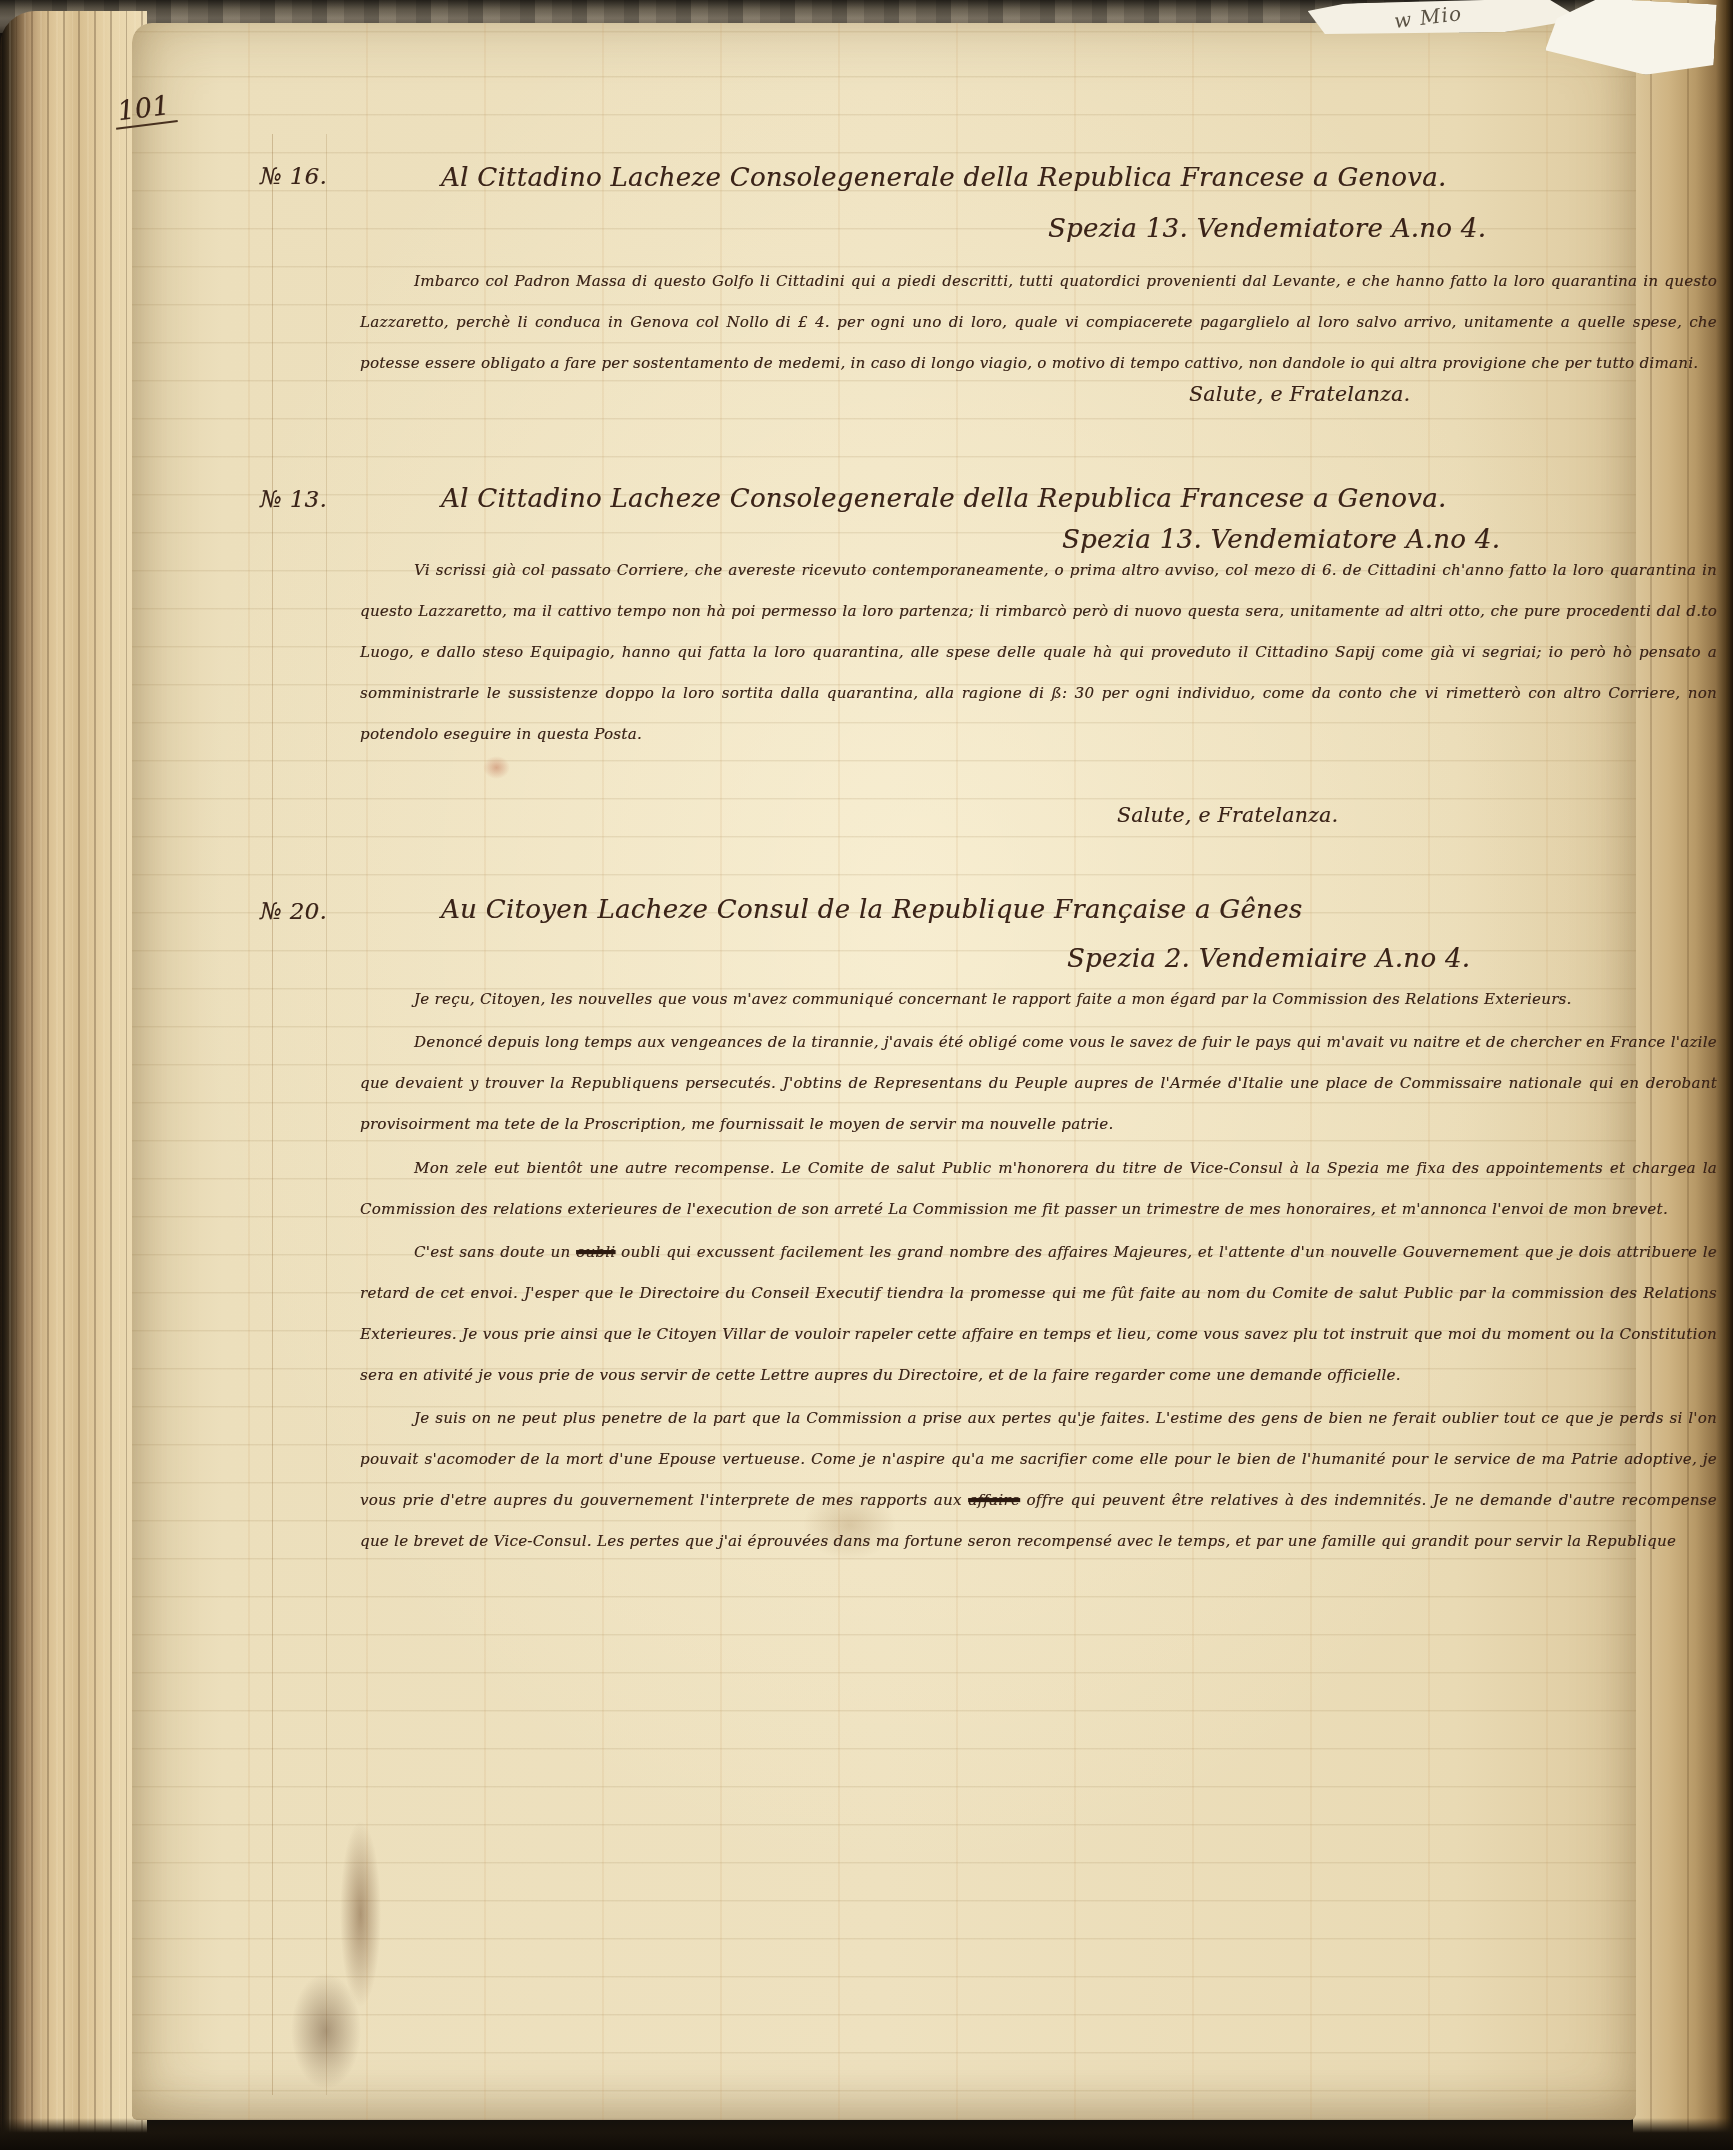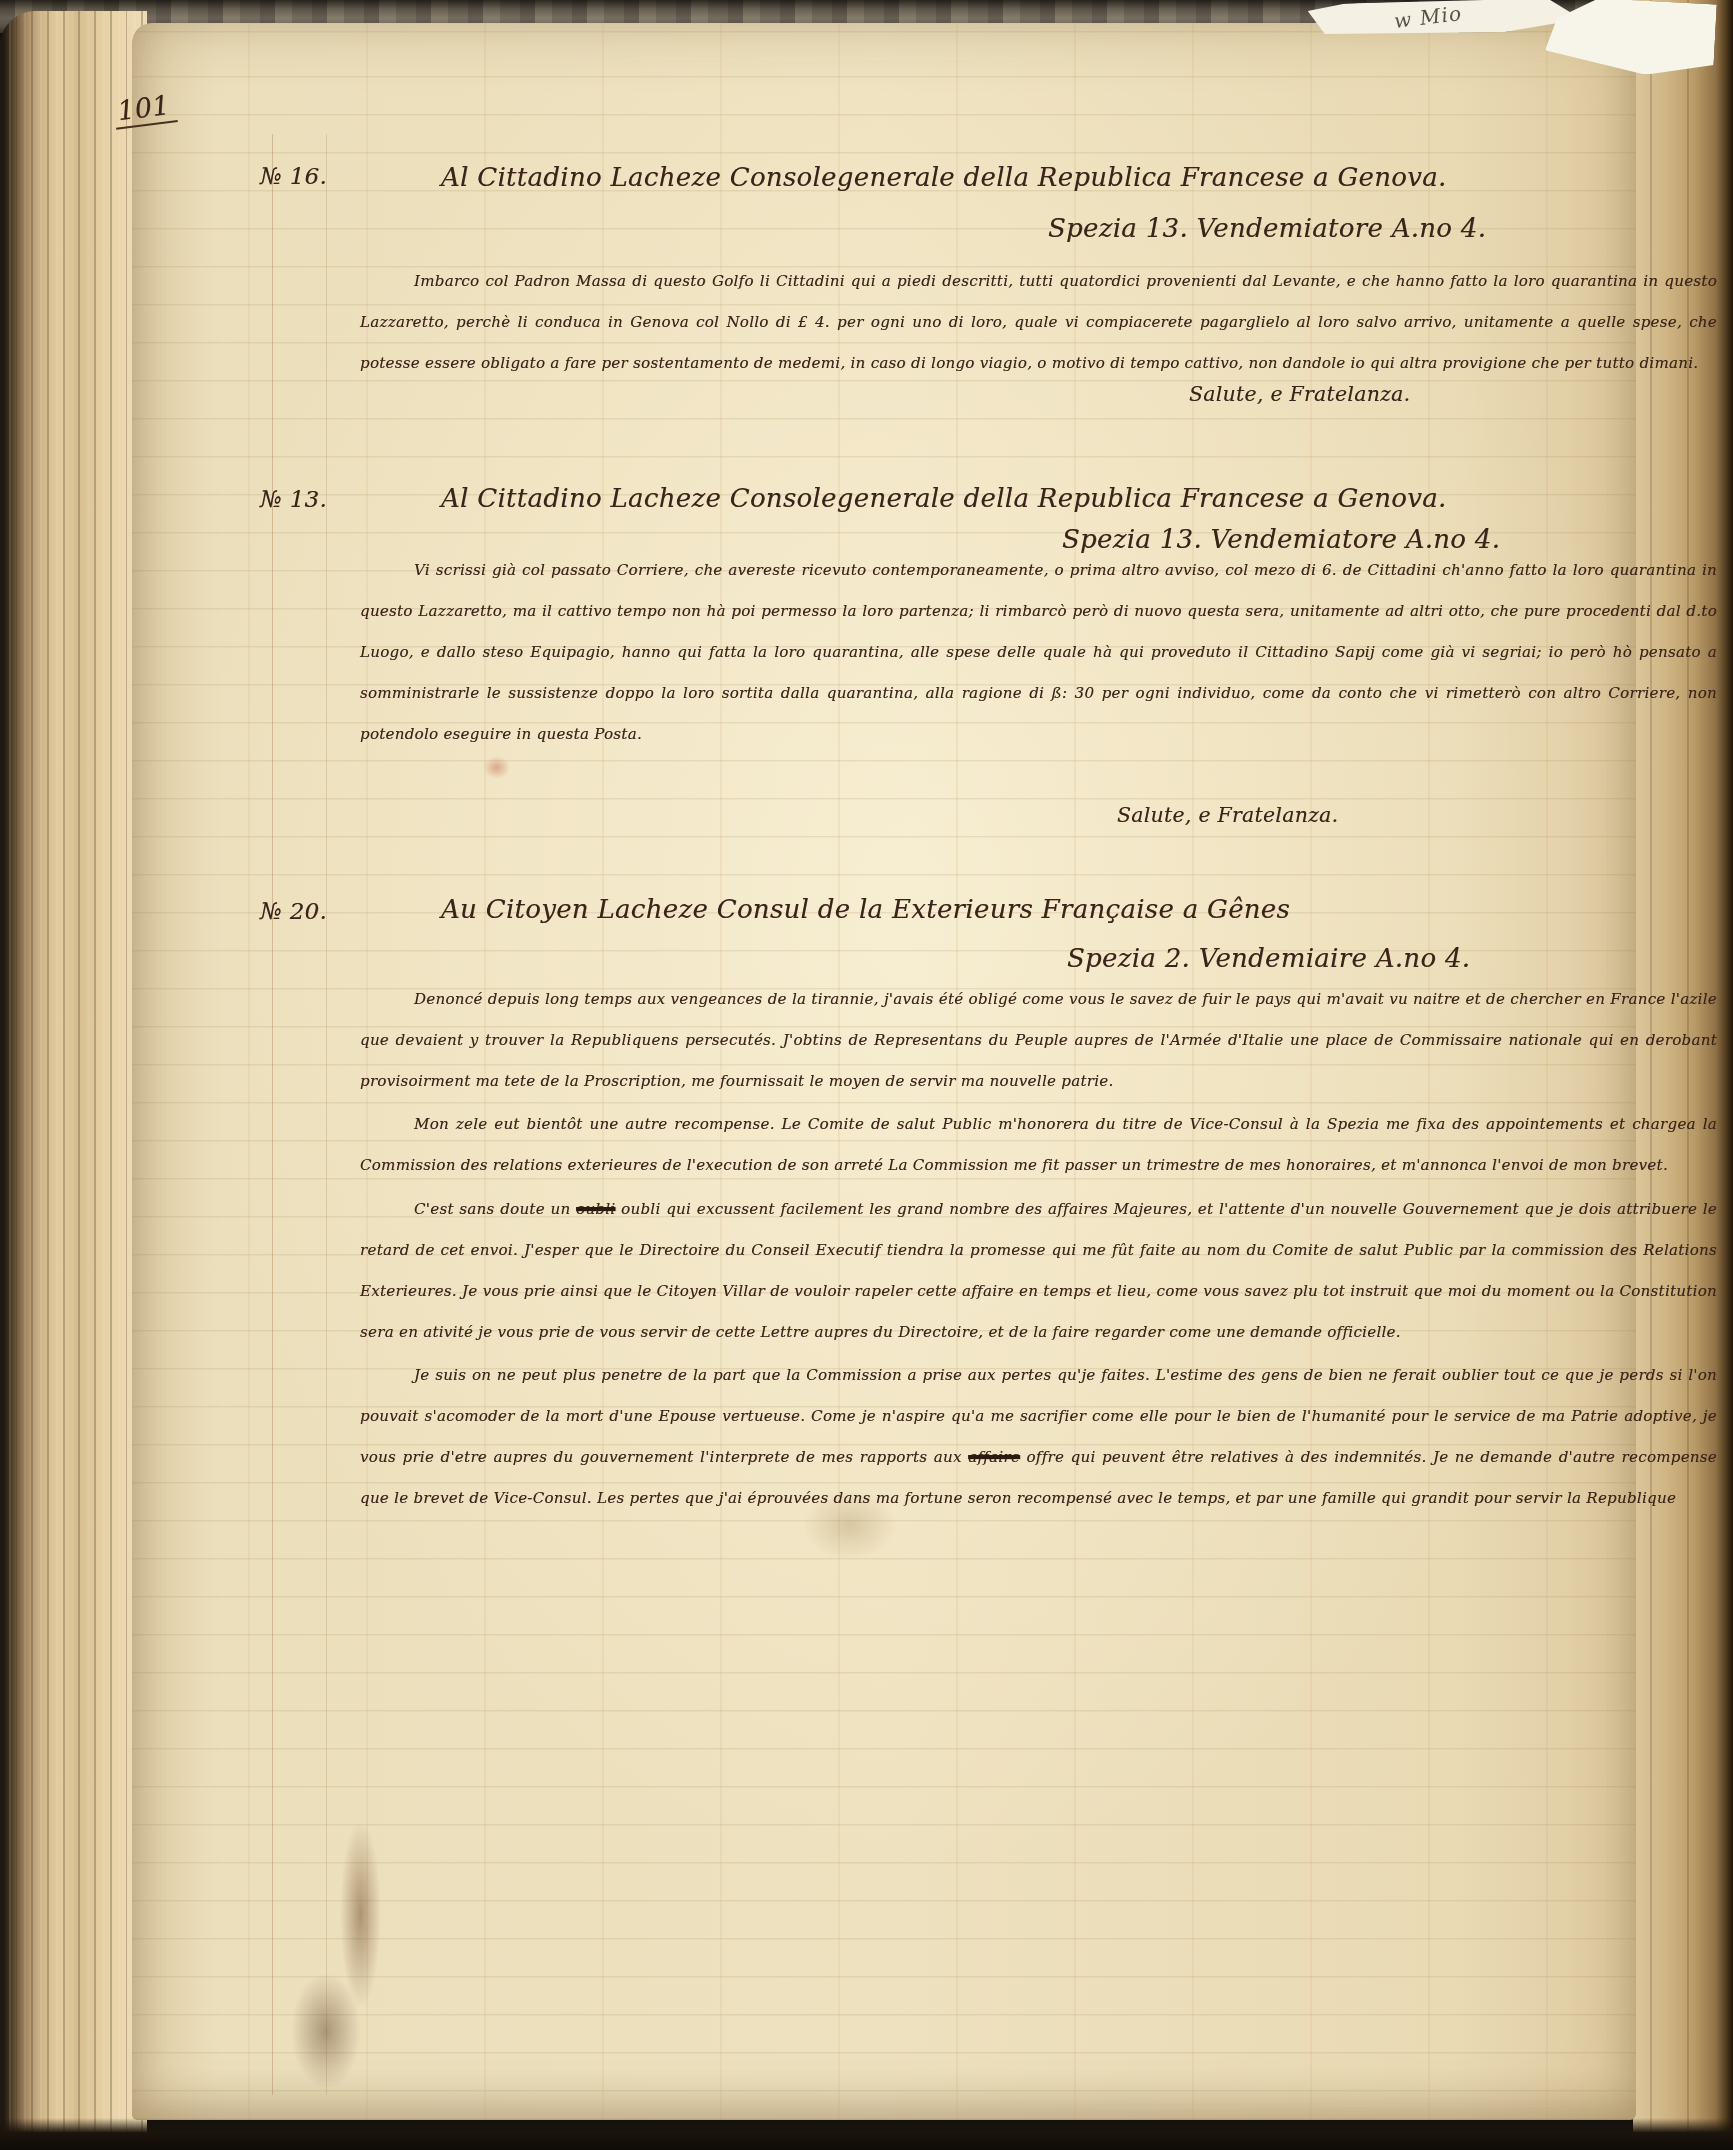--- a/index.html
+++ b/index.html
@@ -161,23 +161,24 @@
     <div class="ink letter-heading">Al Cittadino Lacheze Consolegenerale della Republica Francese a Genova.</div>
     <div class="ink letter-date">Spezia 13. Vendemiatore A.no 4.</div>
     <div class="ink letter-body">
           <p><span>Vi scrissi già col passato Corriere, che avereste ricevuto contemporaneamente, o prima altro avviso, col mezo di 6. de Cittadini ch'anno fatto la loro quarantina in questo Lazzaretto, ma il cattivo tempo non hà poi permesso la loro partenza; li rimbarcò però di nuovo questa sera, unitamente ad altri otto, che pure procedenti dal d.to Luogo, e dallo steso Equipagio, hanno qui fatta la loro quarantina, alle spese delle quale hà qui proveduto il Cittadino Sapij come già vi segriai; io però hò pensato a somministrarle le sussistenze doppo la loro sortita dalla quarantina, alla ragione di ß: 30 per ogni individuo, come da conto che vi rimetterò con altro Corriere, non potendolo eseguire in questa Posta.</span></p>
         </div>
     <div class="ink letter-salute">Salute, e Fratelanza.</div>
   </section>
 
   <section class="letter l2">
     <div class="ink letter-no">№ 20.</div>
-    <div class="ink letter-heading">Au Citoyen Lacheze Consul de la Exterieurs Française a Gênes</div>
+    <div class="ink letter-heading">Au Citoyen Lacheze Consul de la Republique Française a Gênes</div>
     <div class="ink letter-date">Spezia 2. Vendemiaire A.no 4.</div>
     <div class="ink letter-body">
+          <p><span>Je reçu, Citoyen, les nouvelles que vous m'avez communiqué concernant le rapport faite a mon égard par la Commission des Relations Exterieurs.</span></p>
           <p><span>Denoncé depuis long temps aux vengeances de la tirannie, j'avais été obligé come vous le savez de fuir le pays qui m'avait vu naitre et de chercher en France l'azile que devaient y trouver la Republiquens persecutés. J'obtins de Representans du Peuple aupres de l'Armée d'Italie une place de Commissaire nationale qui en derobant provisoirment ma tete de la Proscription, me fournissait le moyen de servir ma nouvelle patrie.</span></p>
           <p><span>Mon zele eut bientôt une autre recompense. Le Comite de salut Public m'honorera du titre de Vice-Consul à la Spezia me fixa des appointements et chargea la Commission des relations exterieures de l'execution de son arreté La Commission me fit passer un trimestre de mes honoraires, et m'annonca l'envoi de mon brevet.</span></p>
           <p><span>C'est sans doute un </span><s>oubli</s><span> oubli qui excussent facilement les grand nombre des affaires Majeures, et l'attente d'un nouvelle Gouvernement que je dois attribuere le retard de cet envoi. J'esper que le Directoire du Conseil Executif tiendra la promesse qui me fût faite au nom du Comite de salut Public par la commission des Relations Exterieures. Je vous prie ainsi que le Citoyen Villar de vouloir rapeler cette affaire en temps et lieu, come vous savez plu tot instruit que moi du moment ou la Constitution sera en ativité je vous prie de vous servir de cette Lettre aupres du Directoire, et de la faire regarder come une demande officielle.</span></p>
           <p><span>Je suis on ne peut plus penetre de la part que la Commission a prise aux pertes qu'je faites. L'estime des gens de bien ne ferait oublier tout ce que je perds si l'on pouvait s'acomoder de la mort d'une Epouse vertueuse. Come je n'aspire qu'a me sacrifier come elle pour le bien de l'humanité pour le service de ma Patrie adoptive, je vous prie d'etre aupres du gouvernement l'interprete de mes rapports aux </span><s>affaire</s><span> offre qui peuvent être relatives à des indemnités. Je ne demande d'autre recompense que le brevet de Vice-Consul. Les pertes que j'ai éprouvées dans ma fortune seron recompensé avec le temps, et par une famille qui grandit pour servir la Republique</span></p>
         </div>
 
   </section>
 </div>
 
   <div class="scrap scrap-1"></div>

